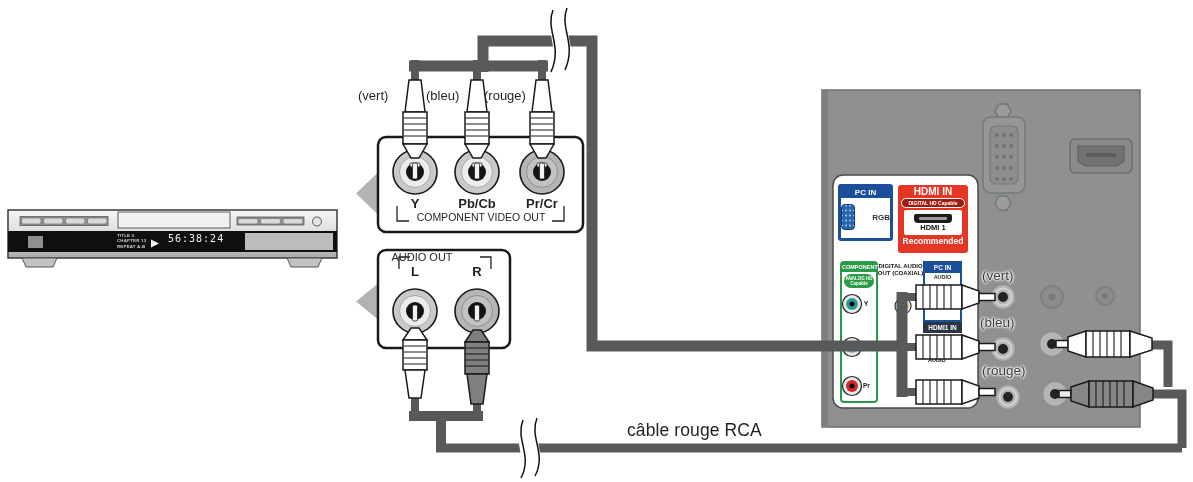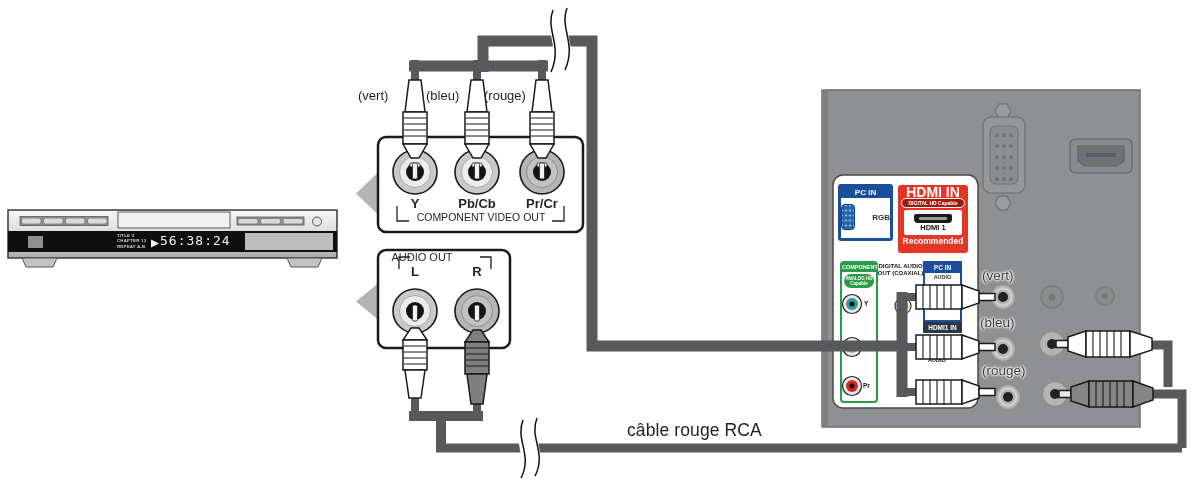--- a/index.html
+++ b/index.html
@@ -18,21 +18,21 @@
          border:3px solid #1b4e9b;border-radius:3px;box-sizing:border-box;}
   .pcin1 .hd{background:#1b4e9b;color:#fff;font-size:8px;font-weight:bold;text-align:center;
              height:11px;line-height:11px;}
   .pcin1 .bd{display:flex;align-items:center;justify-content:center;gap:17px;height:38px;}
   .vga-ico{width:17px;height:24px;background:#2a66ad;border:1px solid #0e3a6e;border-radius:4px;
            background-image:radial-gradient(#9fc4e8 0.8px, transparent 1px);background-size:4px 5px;
            background-position:2px 3px;}
   .pcin1 .rgb{font-size:8px;font-weight:bold;color:#333;}
   .hdmibox{position:absolute;left:898px;top:185px;width:70px;height:68px;background:#e43625;
            border-radius:3px;text-align:center;box-sizing:border-box;padding-top:2px;}
-  .hdmibox .t{color:#fff;font-size:14px;font-weight:bold;line-height:10px;}
+  .hdmibox .t{color:#fff;font-size:10px;font-weight:bold;line-height:10px;}
   .hdmibox .badge{margin:1px auto 2px;width:62px;background:#9e1b12;border:1px solid #fff;
                   border-radius:6px;color:#fff;font-size:5px;font-weight:bold;line-height:8px;}
   .hdmibox .white{margin:0 auto;width:58px;height:25px;background:#fff;border-radius:2px;
                   display:flex;flex-direction:column;align-items:center;justify-content:center;text-align:right;}
   .hdmi-glyph{width:38px;height:9px;background:#1a1a1a;border-radius:2px 2px 4px 4px;
               display:flex;align-items:center;justify-content:center;}
   .hdmi-glyph i{display:block;width:28px;height:3px;background:#9a9a9a;border-radius:1px;}
   .hdmibox .white .p{font-size:7.5px;font-weight:bold;color:#111;line-height:9px;}
   .hdmibox .rec{color:#fff;font-size:8.5px;font-weight:bold;line-height:12px;}
   .compbox{position:absolute;left:840px;top:261px;width:38px;height:142px;background:#fff;
@@ -47,22 +47,22 @@
          border:2px solid #1b4e9b;box-sizing:border-box;}
   .pcin2 .hd{background:#1b4e9b;color:#fff;font-size:6.5px;font-weight:bold;text-align:center;
              height:10px;line-height:10px;}
   .pcin2 .bd{font-size:5.5px;font-weight:bold;text-align:center;color:#333;line-height:9px;}
   .hdmi1in{position:absolute;left:923px;top:322px;width:39px;height:11px;background:#2b3544;
            color:#fff;font-size:6.5px;font-weight:bold;text-align:center;line-height:11px;}
   .tiny{position:absolute;font-weight:bold;color:#111;}
   
   .disp-lines{position:absolute;left:117px;top:233px;font-size:4.4px;line-height:5.4px;
               color:#cfcfcf;font-weight:bold;letter-spacing:.2px;}
-  .disp-time{position:absolute;left:160px;top:233px;font-family:"DejaVu Sans Mono",monospace;
-             font-size:13px;color:#f2f2f2;letter-spacing:1px;}
+  .disp-time{position:absolute;left:168px;top:233px;font-family:"DejaVu Sans Mono",monospace;
+             font-size:10px;color:#f2f2f2;letter-spacing:1px;}
 </style>
 </head>
 <body>
 
 <div class="canvas">
 
   <svg width="1193" height="482">
     <defs>
       <linearGradient id="gBody" x1="0" y1="0" x2="0" y2="1">
         <stop offset="0" stop-color="#f6f6f6"></stop>

